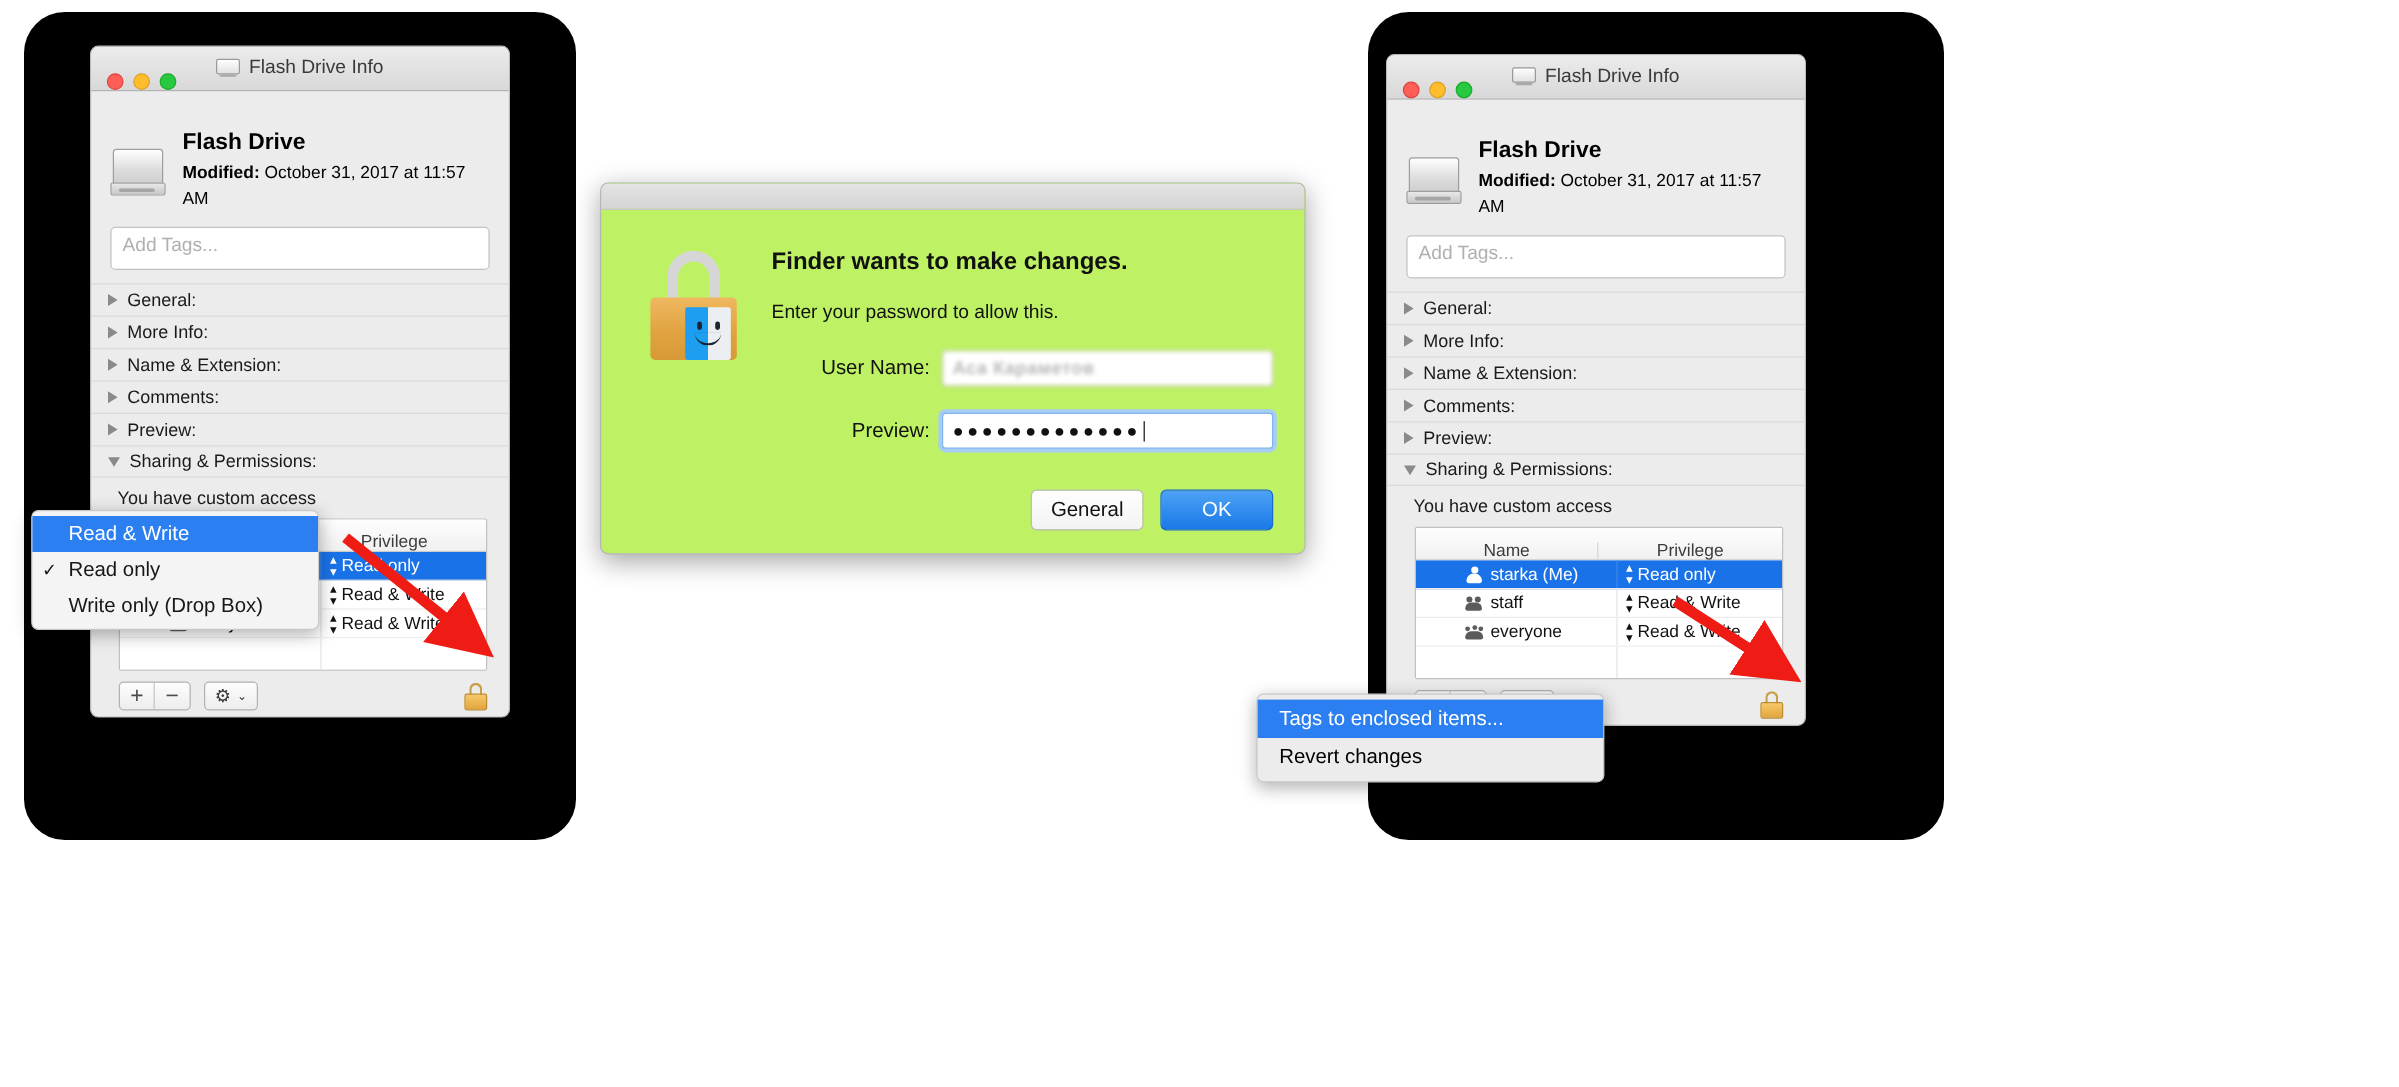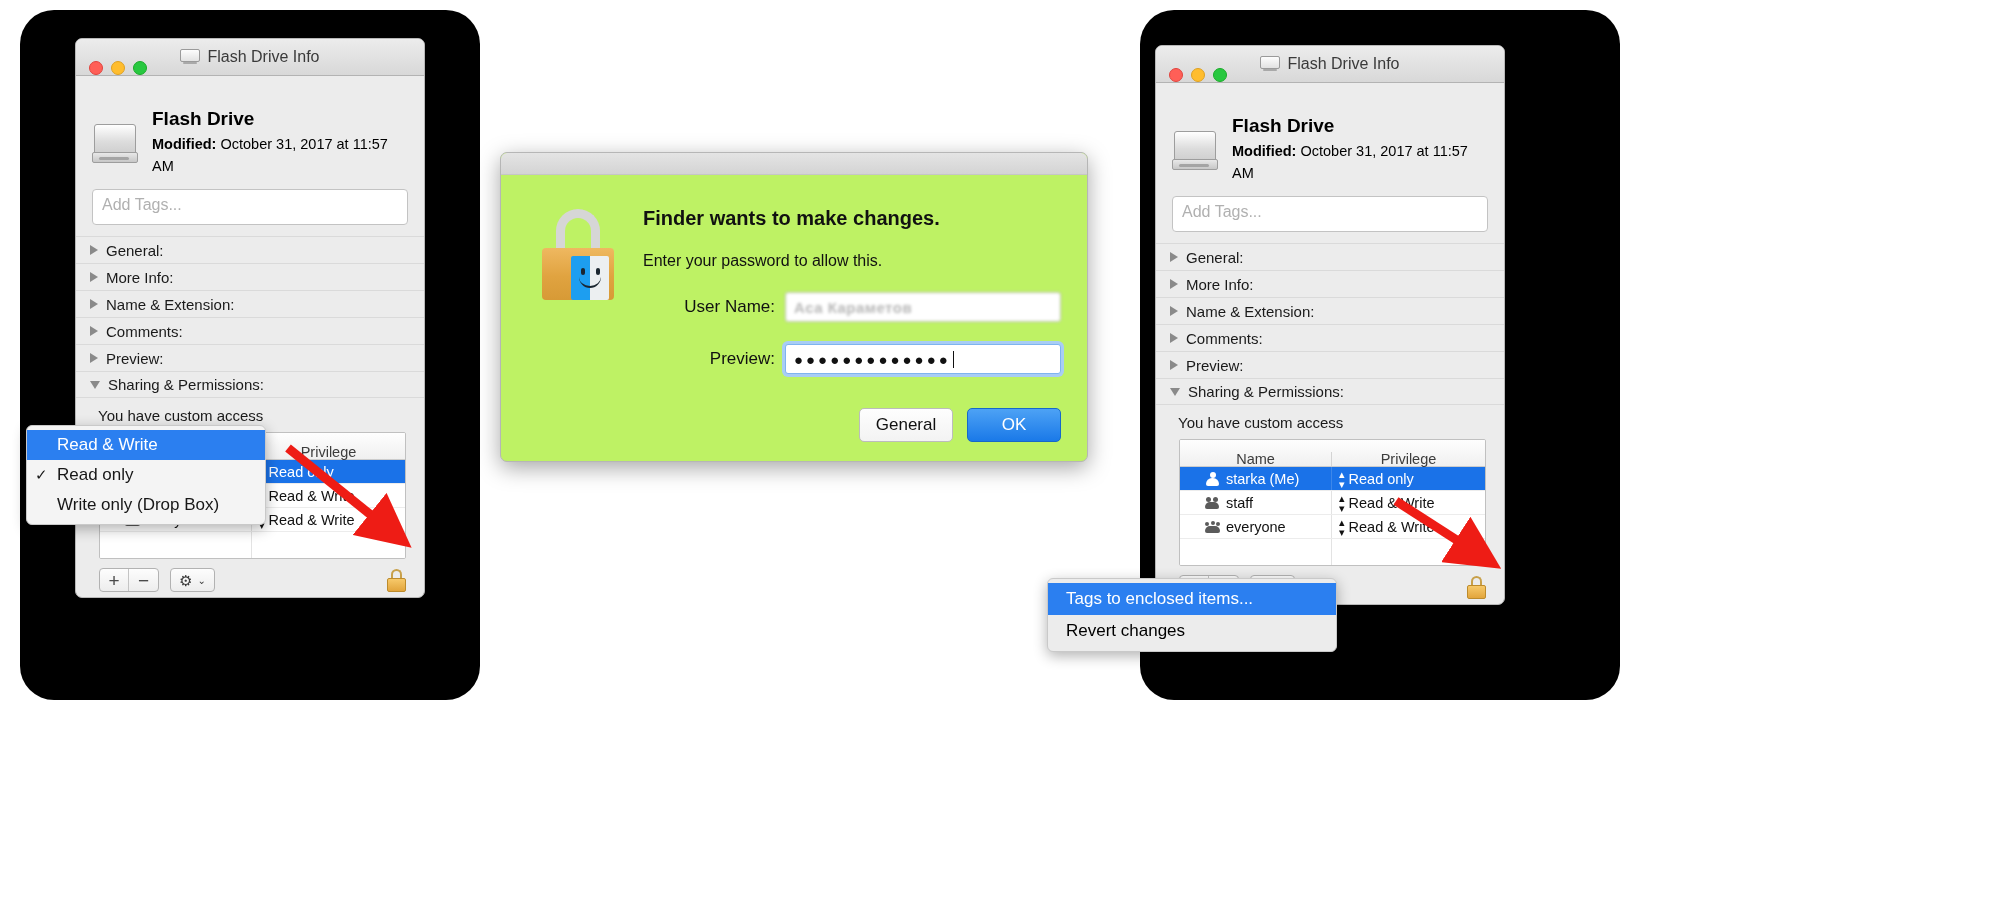--- a/index.html
+++ b/index.html
@@ -121,21 +121,21 @@
   }
   .permhead { display:flex; height:27px; background:linear-gradient(to bottom,#fefefe,#f0f0f0); border-bottom:1px solid #ccc; }
   .permhead div {
     font-size:14.5px; color:#3c3c3c; display:flex; align-items:center; justify-content:center;margin-top:12px;
   }
   .col-name { width:152px; border-right:1px solid #d4d4d4; }
   .col-priv { flex:1; }
   .permrow { display:flex; height:24px; align-items:stretch; border-bottom:1px solid #ececec; }
   .permrow .cname {
     width:152px; display:flex; align-items:center; gap:6px; padding-left:25px;
-    font-size:14.5px; color:#111; border-right:1px solid #e3e3e3;
+    font-size:14.5px; color:#111; border-right:1px solid #e3e3e3;margin-left:16px;
   }
   .permrow .cpriv {
     flex:1; display:flex; align-items:center; gap:5px; padding-left:7px;
     font-size:14.5px; color:#111;
   }
   .permrow.sel { background:#1a72e8; }
   .permrow.sel .cname, .permrow.sel .cpriv { color:#fff; border-right-color:#3d87ea; }
   .permrow.blank { background:#fff; height:26px; border-bottom:none; }
   .permrow.blank .cname { border-right:1px solid #e3e3e3; }
   .updown { font-size:11px; line-height:10px; letter-spacing:-1px; display:inline-block; }

